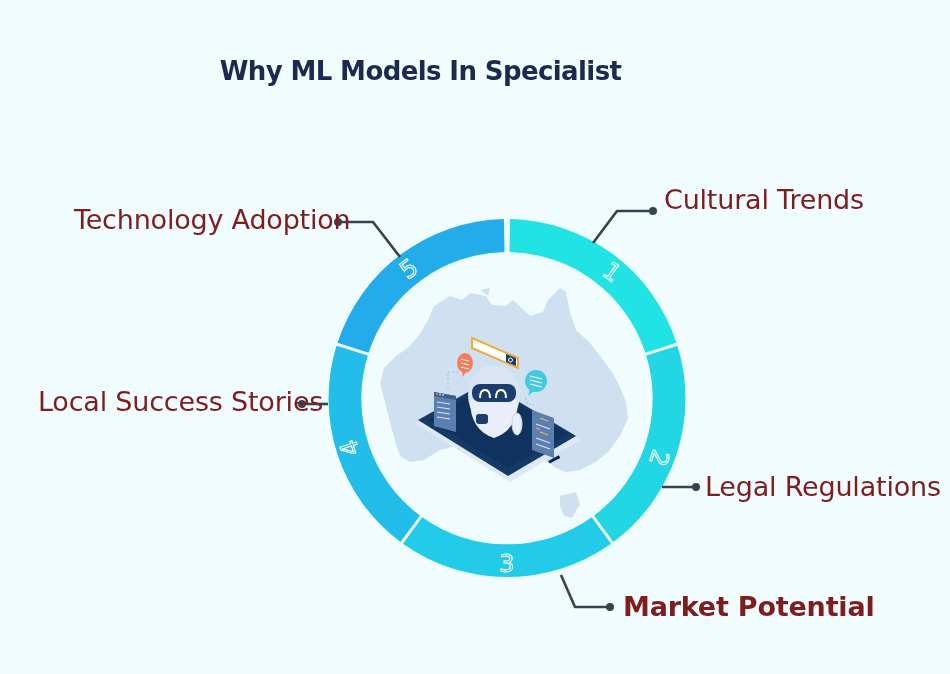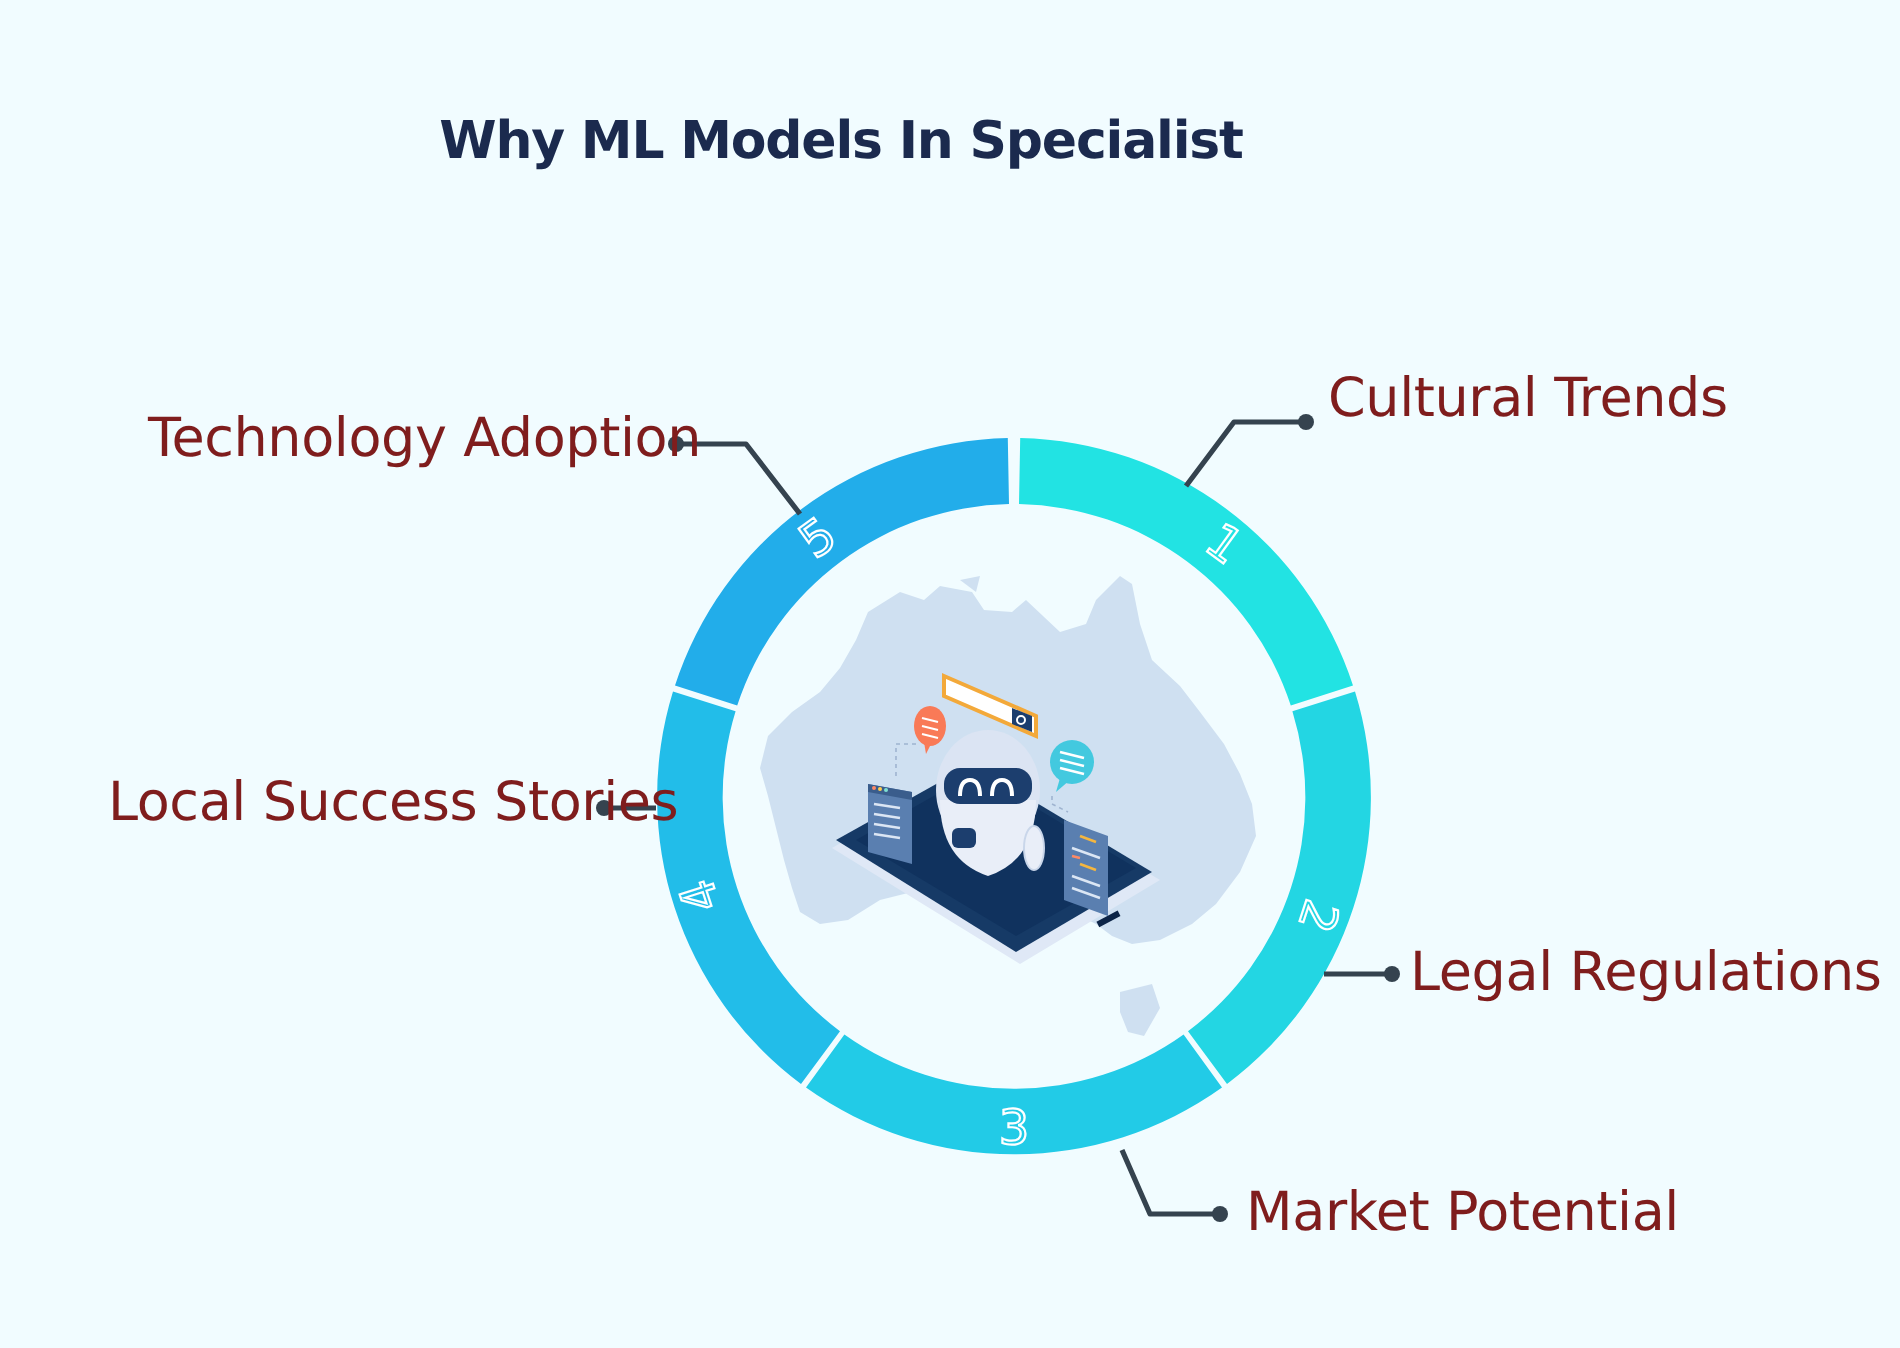--- a/index.html
+++ b/index.html
@@ -177,15 +177,15 @@
     <circle cx="653" cy="211" r="4"></circle>
     <circle cx="696" cy="487" r="4"></circle>
     <circle cx="610" cy="607" r="4"></circle>
     <circle cx="302" cy="404" r="4"></circle>
     <circle cx="338" cy="222" r="4"></circle>
   </g>
 </svg>
 
 <div class="label" style="left:664px; top:188px;">Cultural Trends</div>
 <div class="label" style="left:705px; top:475px;text-align:center;">Legal Regulations</div>
-<div class="label" style="left:623px; top:595px;">Market Potential</div>
-<div class="label" style="left:54px; top:390px; width:258px; text-align:right;">Local Success Stories</div>
+<div class="label" style="left:623px; top:595px;font-weight:bold;">Market Potential</div>
+<div class="label" style="left:38px; top:390px; width:258px; text-align:right;">Local Success Stories</div>
 <div class="label" style="left:74px; top:208px; width:252px; text-align:right;">Technology Adoption</div>
 
 </body></html>

